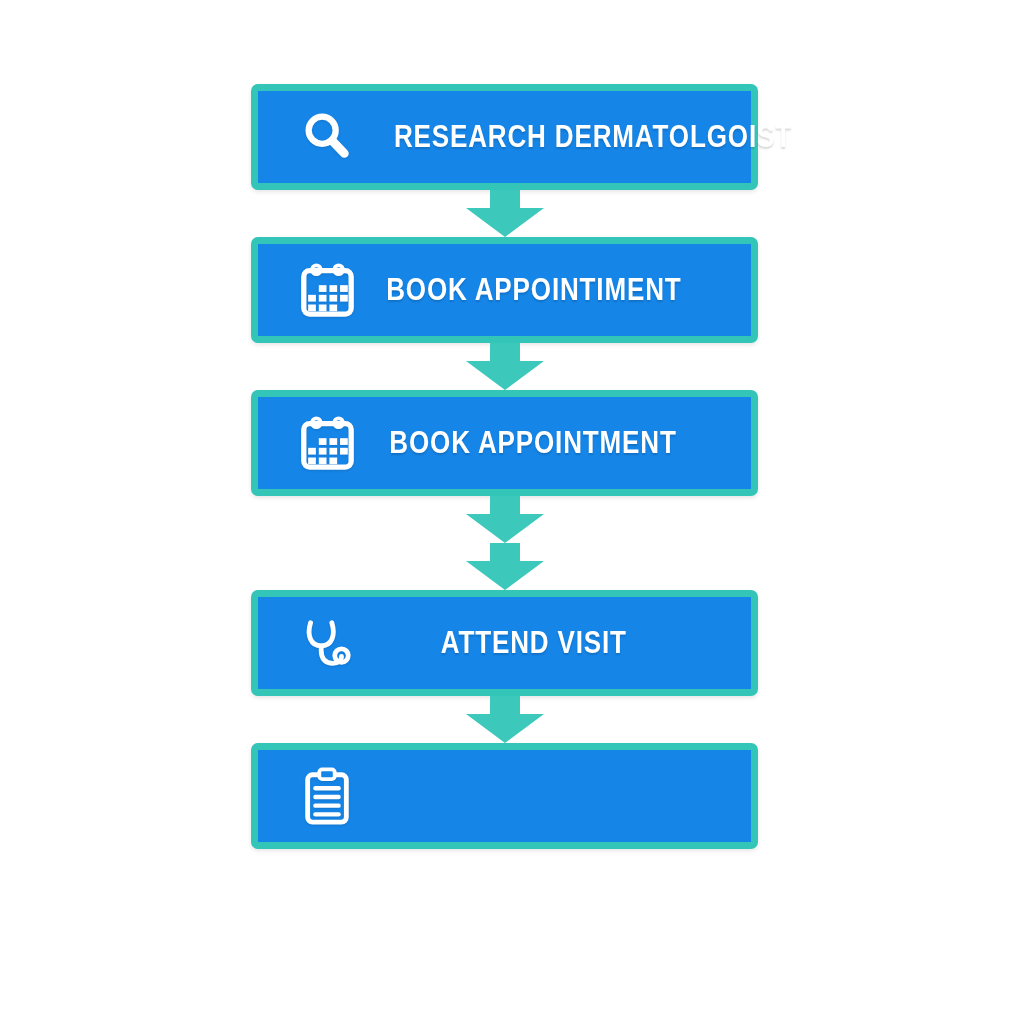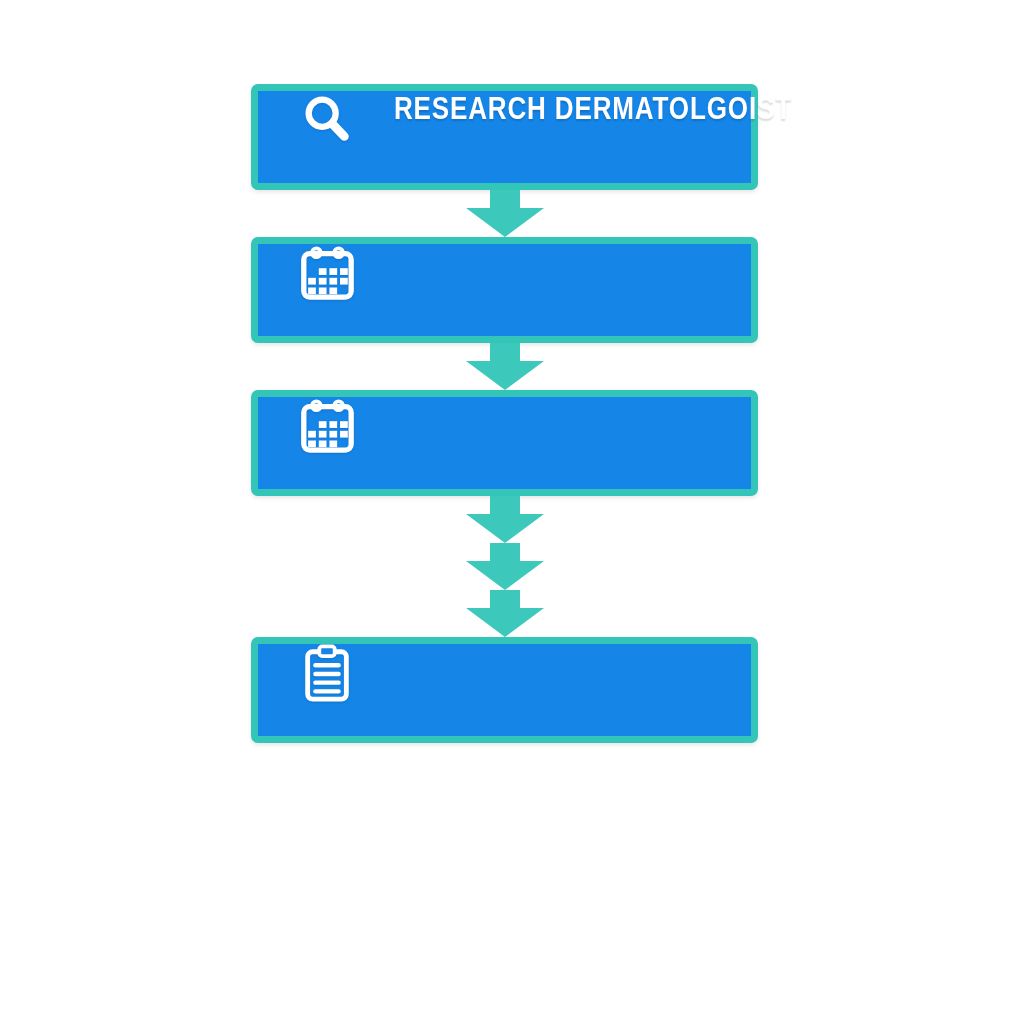--- a/index.html
+++ b/index.html
@@ -26,20 +26,21 @@
     align-items: center;
   }
   .step {
     box-sizing: border-box;
     width: 507px;
     height: 106px;
     background: var(--box-fill, #1585e8);
     border: 7px solid var(--box-border, #33c5b8);
     border-radius: 7px;
     display: flex;
+    align-items: center;
     box-shadow: 0 2px 4px rgba(0,0,0,0.10);
   }
   .step-icon {
     width: 58px;
     height: 58px;
     margin-left: 40px;
     flex: 0 0 auto;
     filter: drop-shadow(0 1px 1px rgba(0,0,0,0.12));
   }
   .step-icon svg { width: 100%; height: 100%; display: block; }
@@ -102,20 +103,21 @@
             <rect x="10.5" y="35" width="8" height="7"></rect>
               <rect x="21.5" y="35" width="8" height="7"></rect>
               <rect x="32.5" y="35" width="8" height="7"></rect>
               <rect x="43.5" y="35" width="8" height="7"></rect>
             <rect x="10.5" y="45" width="8" height="7"></rect>
               <rect x="21.5" y="45" width="8" height="7"></rect>
               <rect x="32.5" y="45" width="8" height="7"></rect>
           </g>
         </svg>
       </span>
+      <span class="step-label"><span class="condense">BOOK APPOINTIMENT</span></span>
     </div>
 
     <div class="arrow">
       <svg width="78" height="47" viewBox="0 0 78 47">
           <path d="M24 0 h30 v18 h24 L39 47 L0 18 h24 Z"></path>
         </svg>
     </div>
 
     <div class="step">
       <span class="step-icon">
@@ -130,35 +132,46 @@
             <rect x="10.5" y="35" width="8" height="7"></rect>
               <rect x="21.5" y="35" width="8" height="7"></rect>
               <rect x="32.5" y="35" width="8" height="7"></rect>
               <rect x="43.5" y="35" width="8" height="7"></rect>
             <rect x="10.5" y="45" width="8" height="7"></rect>
               <rect x="21.5" y="45" width="8" height="7"></rect>
               <rect x="32.5" y="45" width="8" height="7"></rect>
           </g>
         </svg>
       </span>
+      <span class="step-label"><span class="condense">BOOK APPOINTMENT</span></span>
     </div>
 
     <div class="arrow">
       <svg width="78" height="47" viewBox="0 0 78 47">
           <path d="M24 0 h30 v18 h24 L39 47 L0 18 h24 Z"></path>
         </svg>
     </div>
 
 
     <div class="arrow">
       <svg width="78" height="47" viewBox="0 0 78 47">
           <path d="M24 0 h30 v18 h24 L39 47 L0 18 h24 Z"></path>
         </svg>
     </div>
 
+    <div class="step">
+      <span class="step-icon">
+        <svg viewBox="0 0 60 60">
+          <path d="M13,9 c-4,13 0,24 11,24 c11,0 15,-11 11,-24" fill="none" stroke="#fff" stroke-width="5" stroke-linecap="round"></path>
+          <path d="M24,33 v5 c0,9 5,13 12,13 c6,0 9,-3 9,-7" fill="none" stroke="#fff" stroke-width="5" stroke-linecap="round"></path>
+          <circle cx="45" cy="43" r="7" fill="none" stroke="#fff" stroke-width="5"></circle>
+        </svg>
+      </span>
+      <span class="step-label"><span class="condense">ATTEND VISIT</span></span>
+    </div>
 
     <div class="arrow">
       <svg width="78" height="47" viewBox="0 0 78 47">
           <path d="M24 0 h30 v18 h24 L39 47 L0 18 h24 Z"></path>
         </svg>
     </div>
 
     <div class="step">
       <span class="step-icon">
         <svg viewBox="0 0 60 60">

